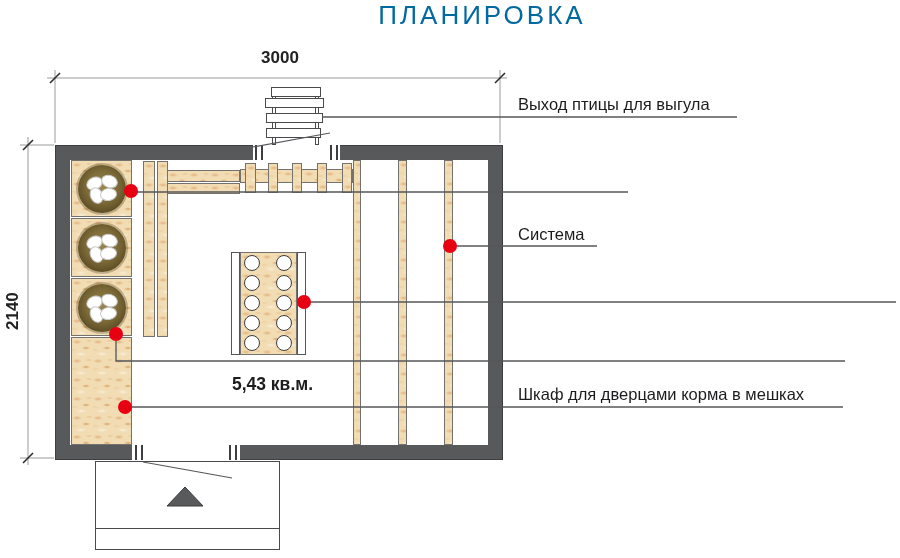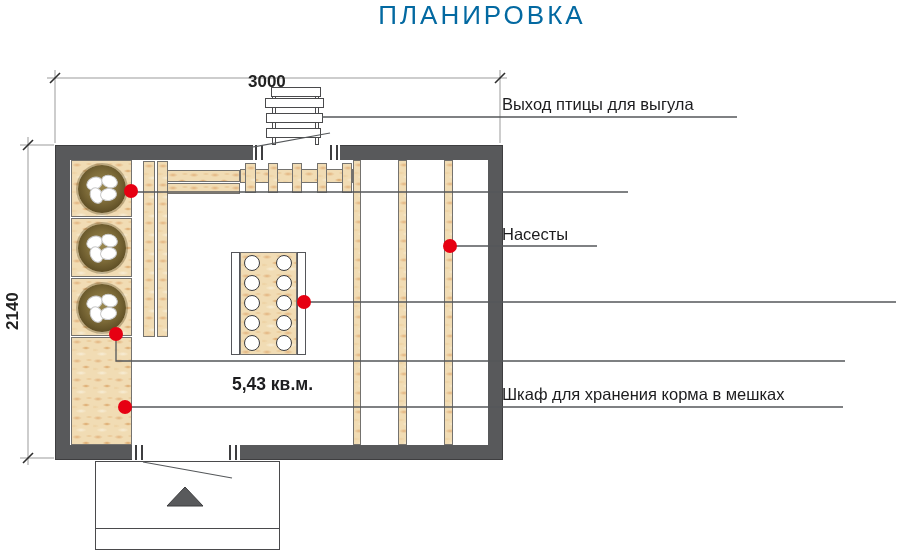--- a/index.html
+++ b/index.html
@@ -48,21 +48,21 @@
     background:#fff;border:1.6px solid #3c3c3e;box-sizing:border-box;
   }
   
   .ladder-rail{background:#fff;border:1px solid #4a4a4c;z-index:2;}
   .ladder-rung{background:#fff;border:1px solid #4a4a4c;z-index:3;}
   
   .porch{left:95px;top:461px;width:185px;height:89px;background:#fff;border:1px solid #4a4a4c;z-index:0;}
   .porch-divider{left:95px;top:528px;width:185px;height:0;border-top:1px solid #4a4a4c;z-index:1;}
   
   .dot{width:14px;height:14px;border-radius:50%;background:#e60012;z-index:6;}
-  .callout{left:502px;z-index:7;font-size:16.5px;font-weight:500;line-height:23px;color:#1c1c1e;white-space:nowrap;}
+  .callout{left:518px;z-index:7;font-size:16.5px;font-weight:500;line-height:23px;color:#1c1c1e;white-space:nowrap;}
   .dim-label{z-index:7;font-size:17px;font-weight:700;color:#222;}
   .dim-vertical{writing-mode:vertical-rl;transform:rotate(180deg);}
   .area-label{left:210px;top:374px;width:125px;text-align:center;font-size:17.5px;font-weight:600;color:#1d1d1f;z-index:7;}
   svg.overlay{position:absolute;left:0;top:0;z-index:5;}
 </style>
 </head>
 <body>
 
 <div class="canvas">
 
@@ -187,30 +187,30 @@
 
     <polygon points="185,487 203,506 167,506" fill="#595a5c" stroke="#3c3c3e" stroke-width="1"></polygon>
   </svg>
 
   <div class="abs dot" style="left:124px;top:184px;"></div>
   <div class="abs dot" style="left:443px;top:239px;"></div>
   <div class="abs dot" style="left:297px;top:295px;"></div>
   <div class="abs dot" style="left:109px;top:327px;"></div>
   <div class="abs dot" style="left:118px;top:400px;"></div>
 
-  <div class="abs dim-label" style="left:248px;top:72px;width:64px;text-align:left;">3000</div>
+  <div class="abs dim-label" style="left:248px;top:48px;width:64px;text-align:center;">3000</div>
   <div class="abs dim-label dim-vertical" style="left:3px;top:270px;height:60px;">2140</div>
 
   <div class="abs area-label">5,43 кв.м.</div>
 
   <div class="abs callout" style="top:93px;">
     <span>Выход птицы для выгула</span>
   </div>
   <div class="abs callout" style="top:223px;">
-    <span>Насесты</span>
+    <span>Система</span>
   </div>
   <div class="abs callout" style="top:314px;">
   </div>
   <div class="abs callout" style="top:383px;">
-    <span>Шкаф для хранения корма в мешках</span>
+    <span>Шкаф для дверцами корма в мешках</span>
   </div>
 
 </div>
 
 </body></html>

